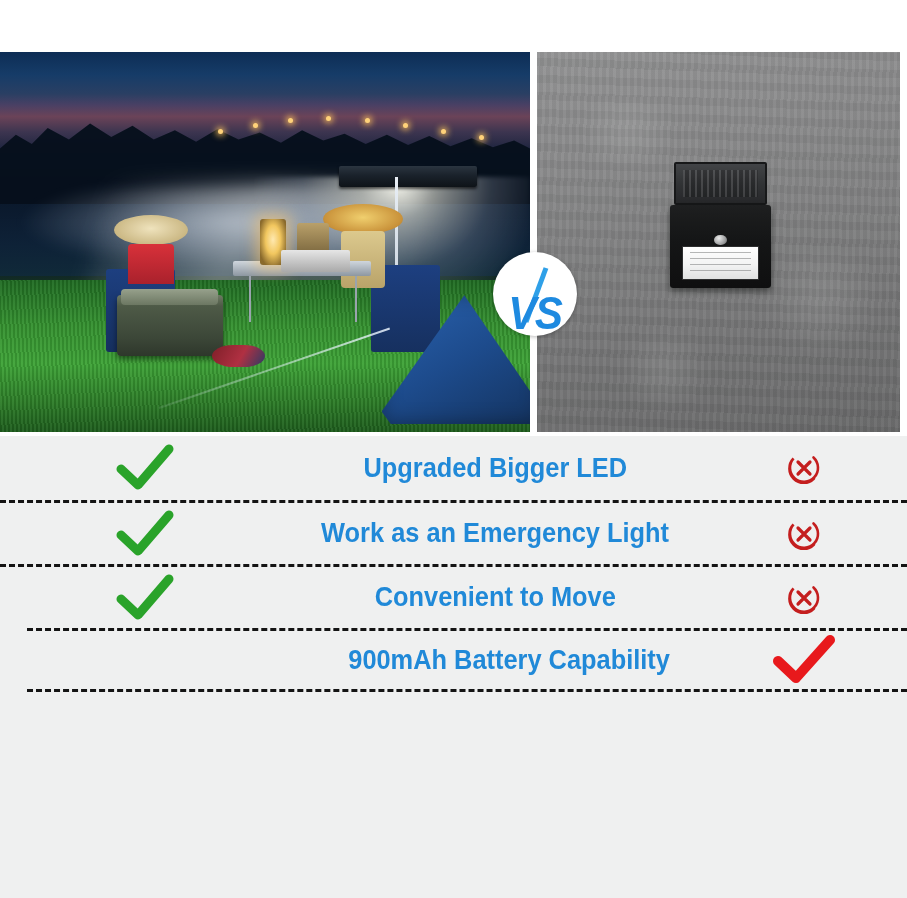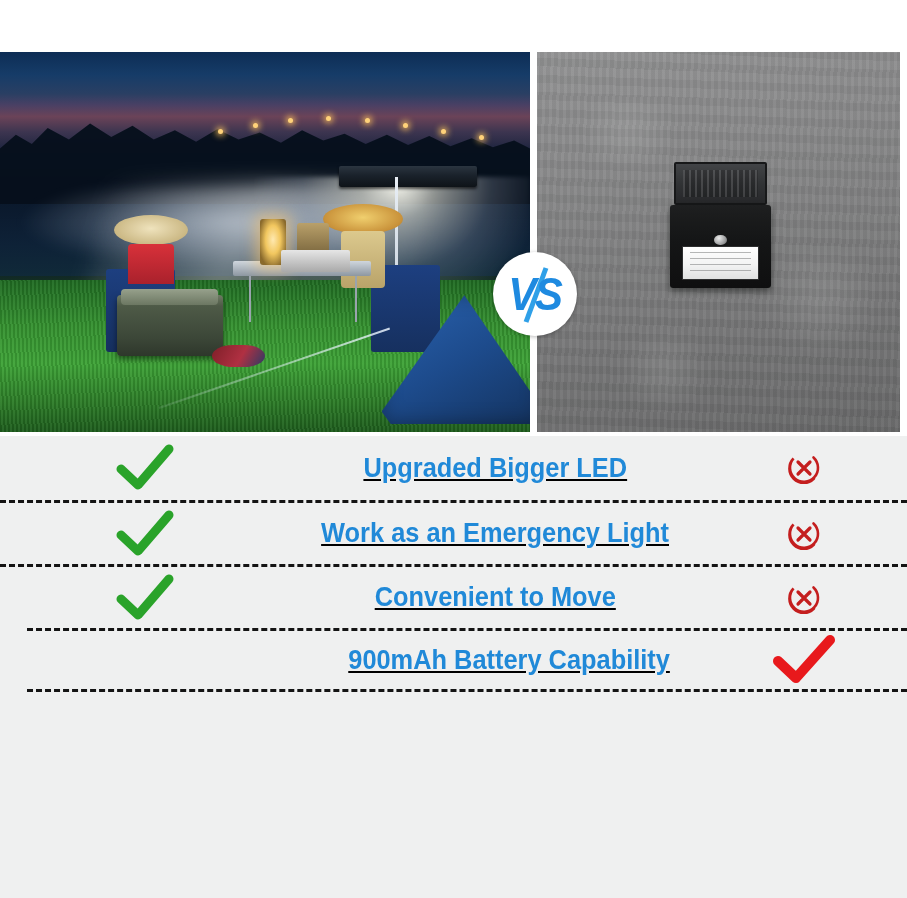--- a/index.html
+++ b/index.html
@@ -213,21 +213,21 @@
     content:""; position:absolute; inset:16% 9%;
     background:repeating-linear-gradient(180deg, rgba(120,125,132,.55) 0 1px, rgba(255,255,255,0) 1px 6px);
   }
 
   
   .vs-badge {
     position:absolute; left:493px; top:200px; width:84px; height:84px;
     border-radius:50%;
     background:#ffffff;
     box-shadow:0 1px 4px rgba(0,0,0,.28);
-    display:flex; align-items:center; justify-content:center;
+    display:flex; align-items:flex-end; justify-content:center;
     z-index:5;
   }
   .vs-text {
     color:#1e8ae0;
     font-size:46px; font-weight:bold;
     font-style:italic;
     letter-spacing:-2px;
     transform:scaleX(0.92);
     line-height:1;
     font-family:"Liberation Sans", sans-serif;
@@ -236,21 +236,20 @@
   
   .table-wrap {
     position:absolute; left:0; top:436px; width:907px; height:462px;
     background:#eff0f0;
   }
   .row {
     position:relative;
     display:flex; 
     height:64px;
     background:#eff0f0;
-    text-decoration:underline;
   }
   .row + .row { border-top:3px dashed #141414; }
   .row:last-child { border-bottom:3px dashed #141414;margin-left:27px; }
 
   .cell-left  { width:290px; display:flex; align-items:center; justify-content:center; }
   .cell-mid   { flex:1;      display:flex; align-items:center; justify-content:center; }
   .cell-right { width:206px; display:flex; align-items:center; justify-content:center; }
 
   .feature-text {
     color:#2089d8;

